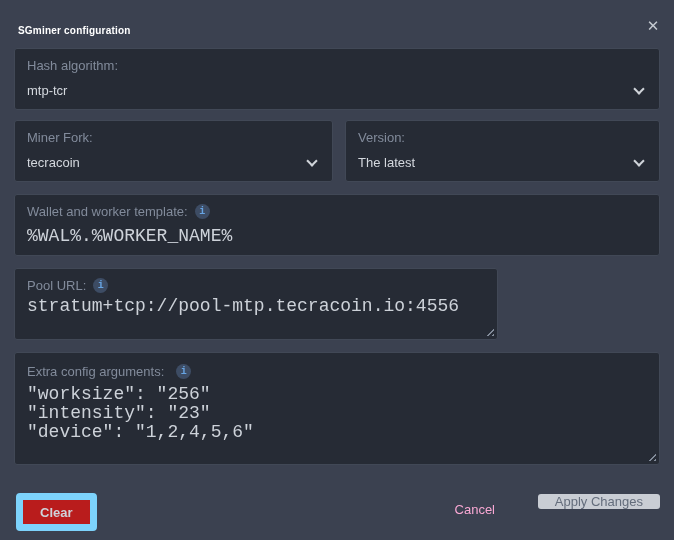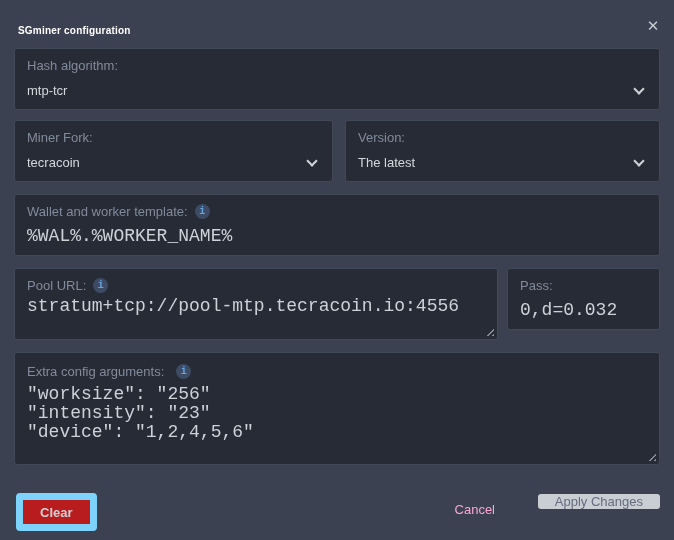--- a/index.html
+++ b/index.html
@@ -127,26 +127,20 @@
 
   <div class="box" id="box-poolurl">
     <div class="label-row">
       <span class="label">Pool URL:</span>
       <span class="info-badge">i</span>
     </div>
     <textarea class="field-textarea mono" spellcheck="false" style="">stratum+tcp://pool-mtp.tecracoin.io:4556</textarea>
     <span class="resize-handle"></span>
   </div>
 
-  <div class="box" id="box-pass">
-    <div class="label-row">
-      <span class="label">Pass:</span>
-    </div>
-    <input class="field-input mono" value="0,d=0.032" style="">
-  </div>
 
   <div class="box" id="box-extra">
     <div class="label-row">
       <span class="label">Extra config arguments:</span>
       <span class="info-badge">i</span>
     </div>
     <textarea class="field-textarea mono" spellcheck="false" style="">"worksize": "256"
 "intensity": "23"
 "device": "1,2,4,5,6"</textarea>
     <span class="resize-handle"></span>

